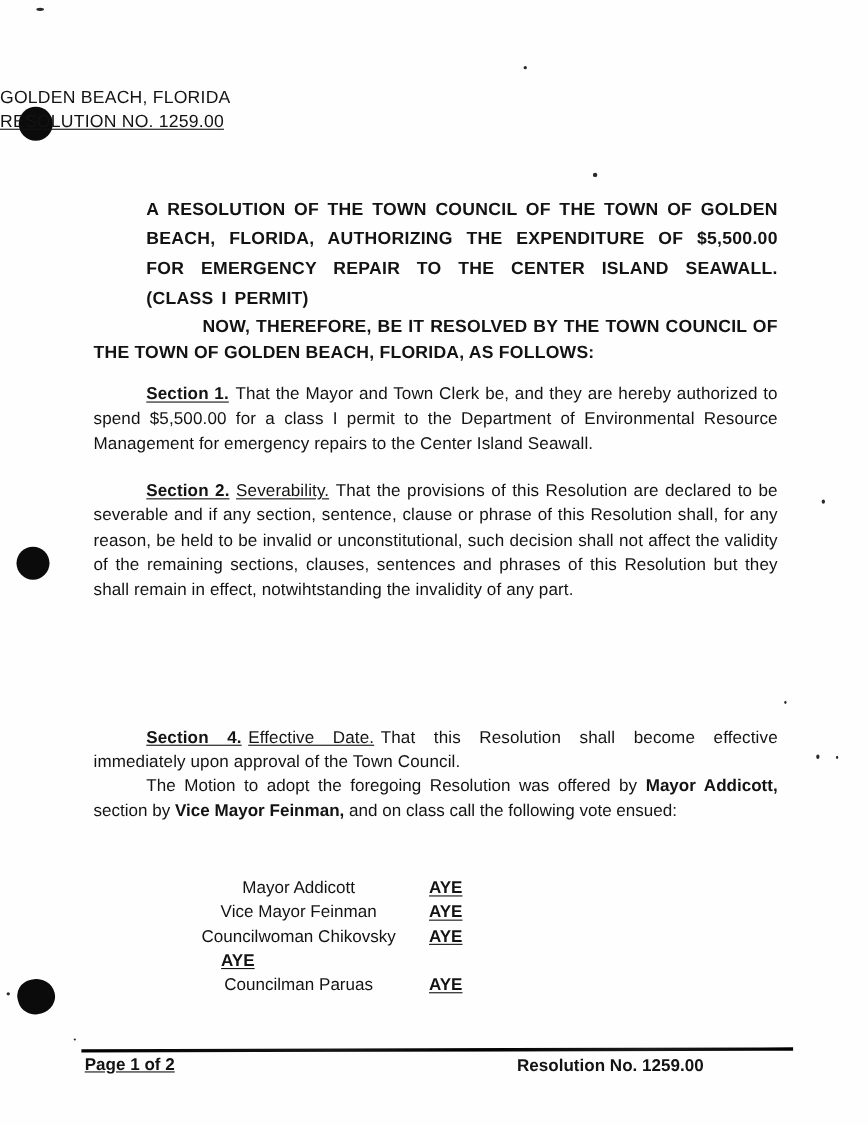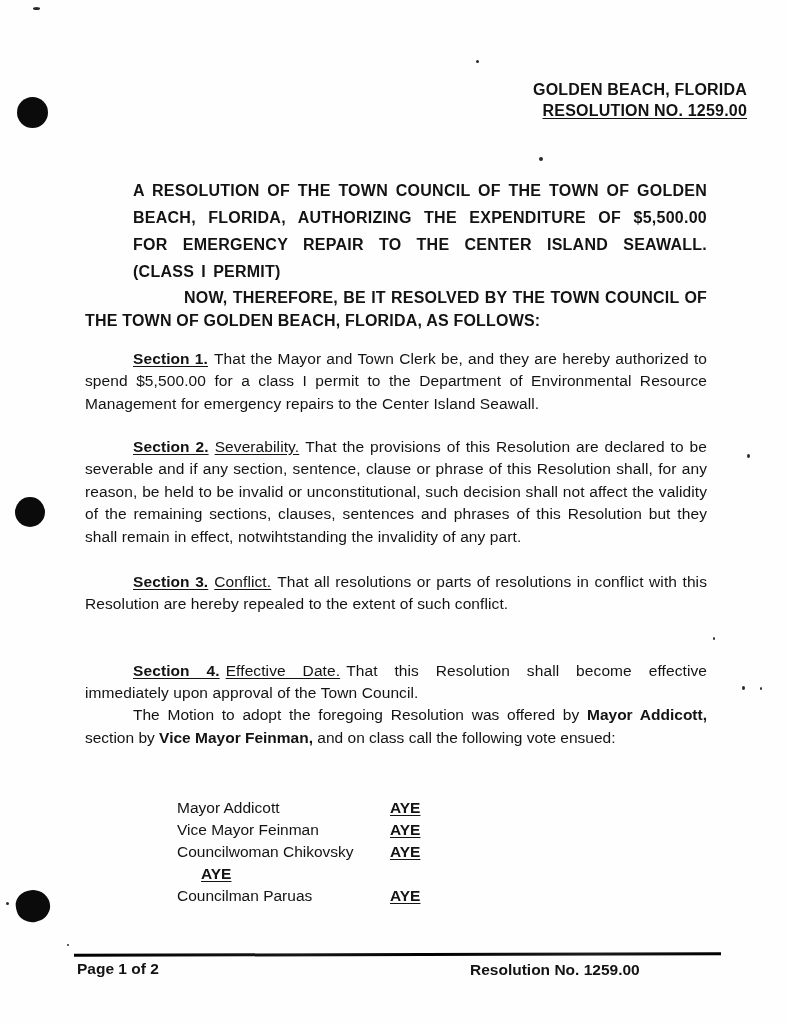--- a/index.html
+++ b/index.html
@@ -16,23 +16,23 @@
     color: #131313;
     overflow: hidden;
   }
 
   
   .doc-header {
     position: absolute;
     top: 79px;
     left: 0;
     width: 747px;
-    text-align: right;
+    text-align: left;
     font-size: 16px;
-    font-weight: bold;
+    font-weight: normal;
     line-height: 21px;
     letter-spacing: 0.2px;
   }
   .doc-header .res-no {
     text-decoration: underline;
     text-underline-offset: 2px;
   }
 
   
   .caption {
@@ -113,20 +113,21 @@
     font-size: 15.5px;
   }
   .vote-row {
     display: flex;
     height: 22px;
     align-items: flex-start;
   }
   .vote-name {
     width: 189px;
     white-space: nowrap;
+    text-align: center;
   }
   .vote-val {
     font-weight: bold;
     text-decoration: underline;
     text-underline-offset: 2px;
     margin-left: 24px;
   }
 
   
   .footer-line {
@@ -137,20 +138,21 @@
     height: 3px;
     background: linear-gradient(90deg, #000 0%, #161616 35%, #000 55%, #1c1c1c 80%, #000 100%);
     transform: rotate(-0.15deg);
   }
   .footer-page {
     position: absolute;
     top: 960px;
     left: 77px;
     font-size: 15.5px;
     font-weight: bold;
+    text-decoration: underline;
   }
   .footer-res {
     position: absolute;
     top: 961px;
     left: 470px;
     font-size: 15.5px;
     font-weight: bold;
   }
 
   
@@ -207,23 +209,20 @@
   <div class="enacting">NOW, THEREFORE, BE IT RESOLVED BY THE TOWN COUNCIL OF THE TOWN OF GOLDEN BEACH, FLORIDA, AS FOLLOWS:</div>
 
   <div class="section-para sec1">
     <span class="sec-label">Section 1.</span><span>That the Mayor and Town Clerk be, and they are hereby authorized to spend $5,500.00 for a class I permit to the Department of Environmental Resource Management for emergency repairs to the Center Island Seawall.</span>
   </div>
 
   <div class="section-para sec2">
     <span class="sec-label">Section 2.</span><span class="sec-title">Severability.</span><span>That the provisions of this Resolution are declared to be severable and if any section, sentence, clause or phrase of this Resolution shall, for any reason, be held to be invalid or unconstitutional, such decision shall not affect the validity of the remaining sections, clauses, sentences and phrases of this Resolution but they shall remain in effect, notwihtstanding the invalidity of any part.</span>
   </div>
 
-  <div class="section-para sec3">
-    <span class="sec-label">Section 3.</span><span class="sec-title">Conflict.</span><span>That all resolutions or parts of resolutions in conflict with this Resolution are hereby repealed to the extent of such conflict.</span>
-  </div>
 
   <div class="section-para sec4">
     <span class="sec-label">Section 4.</span><span class="sec-title">Effective Date.</span><span>That this Resolution shall become effective immediately upon approval of the Town Council.</span>
   </div>
 
   <div class="motion">
     <span>The Motion to adopt the foregoing Resolution was offered by</span>
     <span class="u-name">Mayor Addicott,</span>
     <span>section by</span>
     <span class="u-name">Vice Mayor Feinman,</span>

